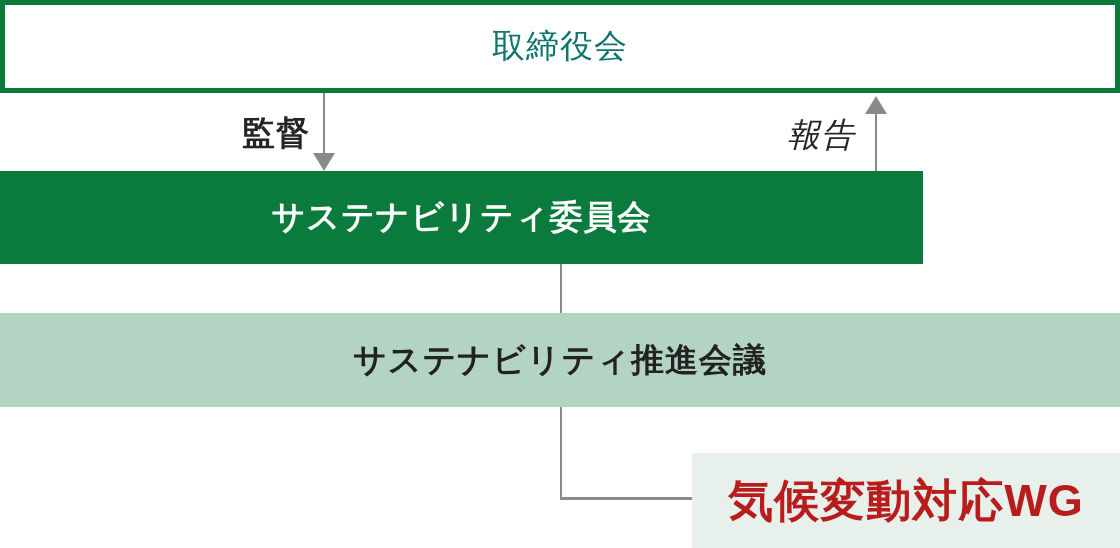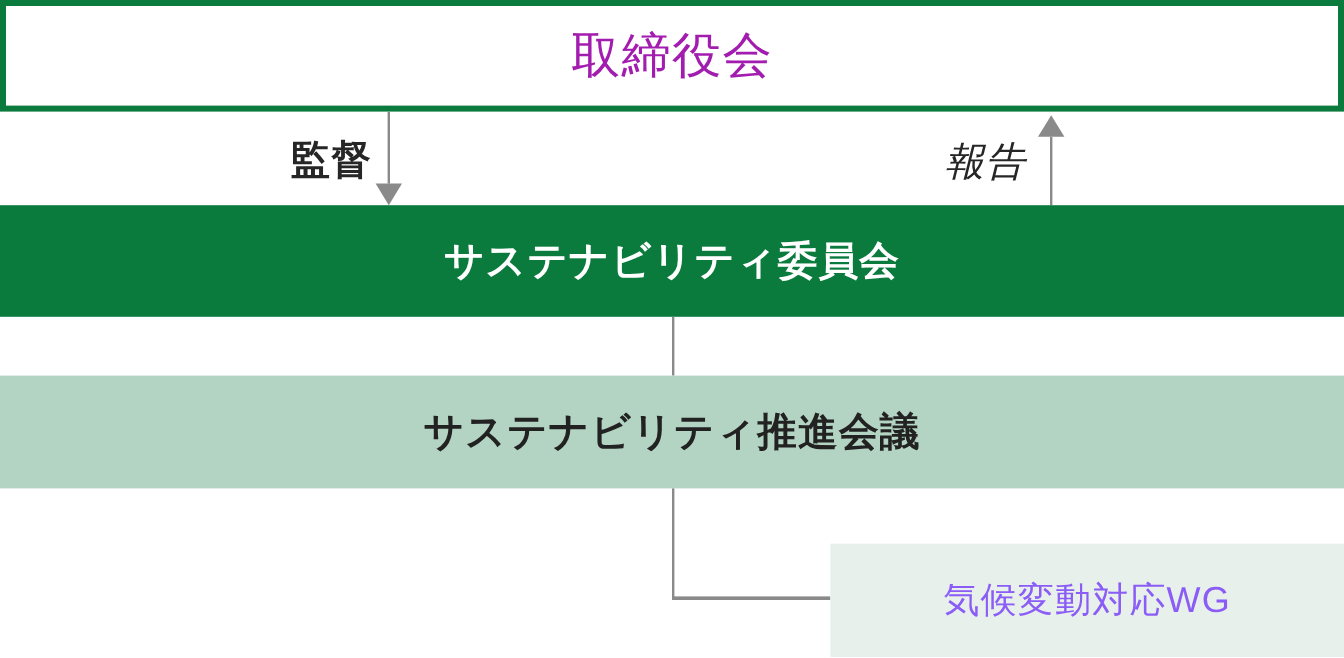--- a/index.html
+++ b/index.html
@@ -20,22 +20,22 @@
   
   .board-box {
     left: 0; top: 0;
     width: 1120px; height: 93px;
     box-sizing: border-box;
     border: 5px solid #0a7b3d;
     background: #ffffff;
     display: flex; align-items: center; justify-content: center;
   }
   .board-box .label {
-    font-size: 41px;
-    color: #a21caf;
+    font-size: 33px;
+    color: #0f766e;
     letter-spacing: 1px;
   }
 
   
   .flow-label {
     font-size: 33px;
     color: #262626;
     line-height: 1;
     letter-spacing: 1px;
   }
@@ -57,21 +57,21 @@
     width: 0; height: 0;
     border-left: 11px solid transparent;
     border-right: 11px solid transparent;
     border-bottom: 18px solid #8a8a8a;
   }
   .up-arrow-line { left: 875px; top: 114px; width: 2px; height: 57px; }
 
   
   .committee-bar {
     left: 0; top: 171px;
-    width: 1120px; height: 93px;
+    width: 923px; height: 93px;
     background: #0a7b3d;
     display: flex; align-items: center; justify-content: center;
   }
   .committee-bar .label {
     font-size: 33px; font-weight: 700; color: #ffffff;
     letter-spacing: 1px;
   }
   .promotion-bar {
     left: 0; top: 313px;
     width: 1120px; height: 94px;
@@ -93,21 +93,21 @@
   }
 
   
   .wg-box {
     left: 692px; top: 453px;
     width: 428px; height: 95px;
     background: #e7f0ea;
     display: flex; align-items: center; justify-content: center;
   }
   .wg-box .label {
-    font-size: 30px; font-weight: 400; color: #8b5cf6;
+    font-size: 45px; font-weight: 700; color: #b91c1c;
     letter-spacing: 1px;
   }
 </style>
 </head>
 <body>
 
 <div class="stage">
 
   <div class="abs board-box" style="border-color: rgb(10, 123, 61);">
     <span class="label">取締役会</span>

